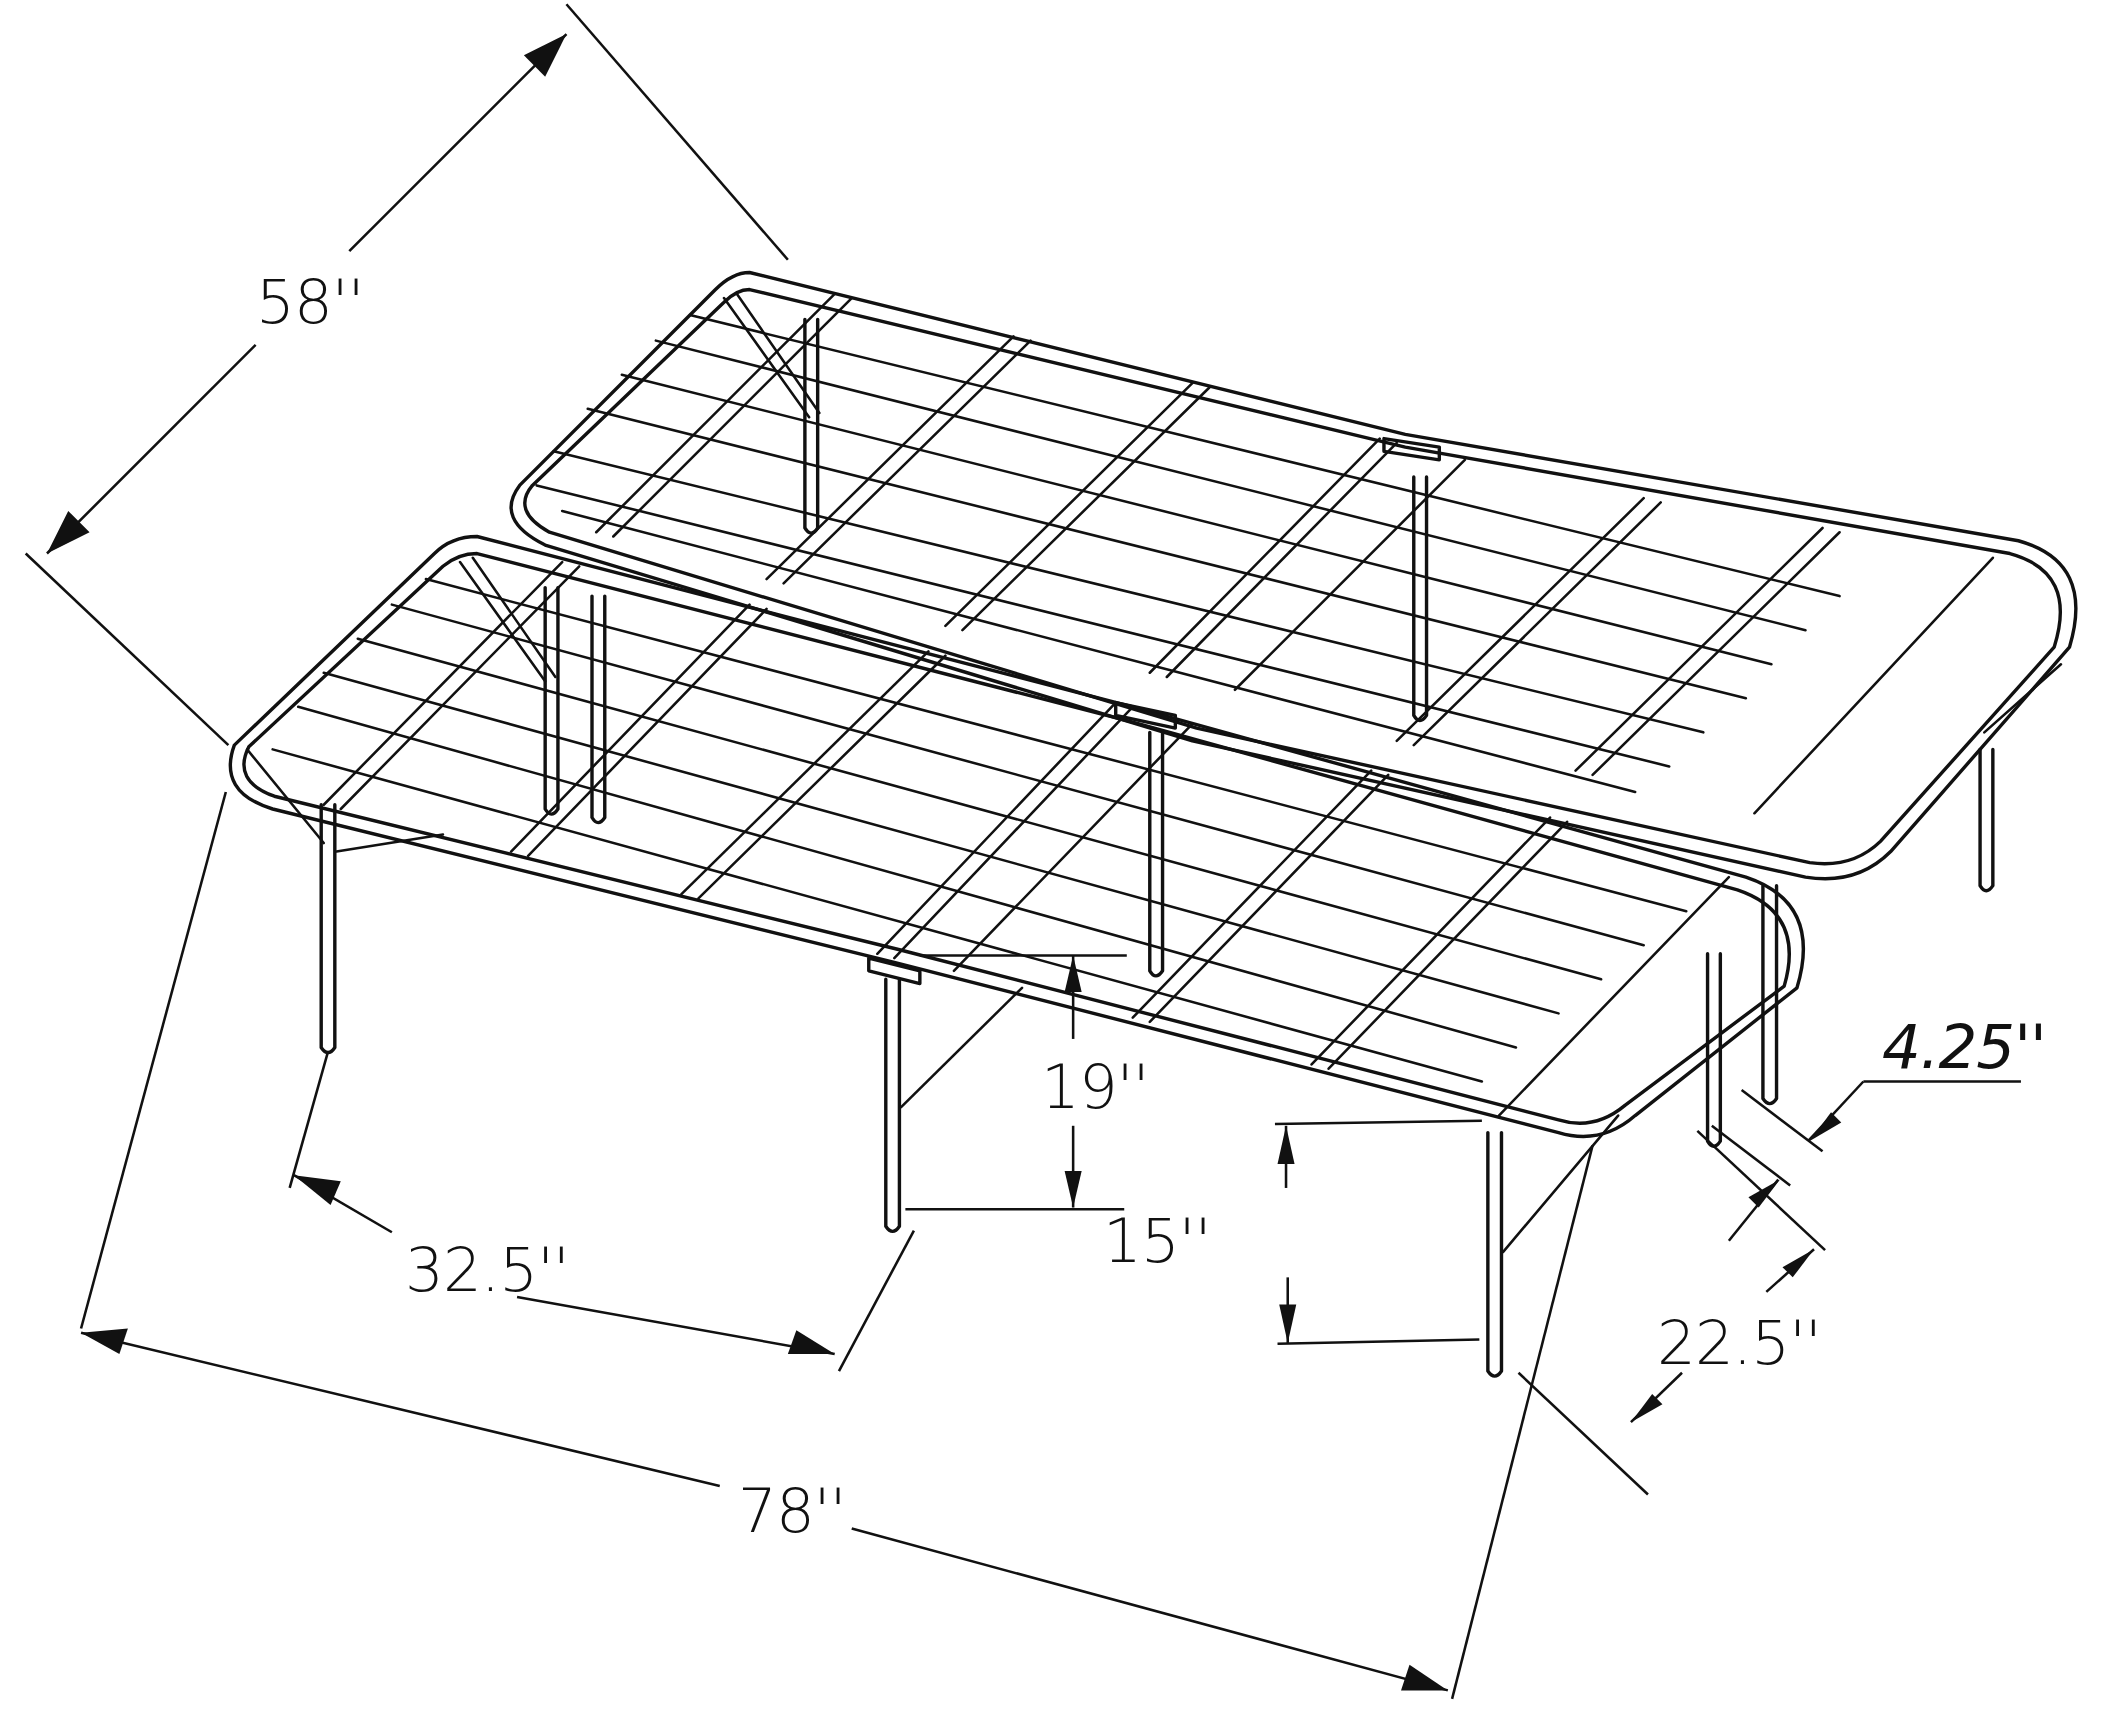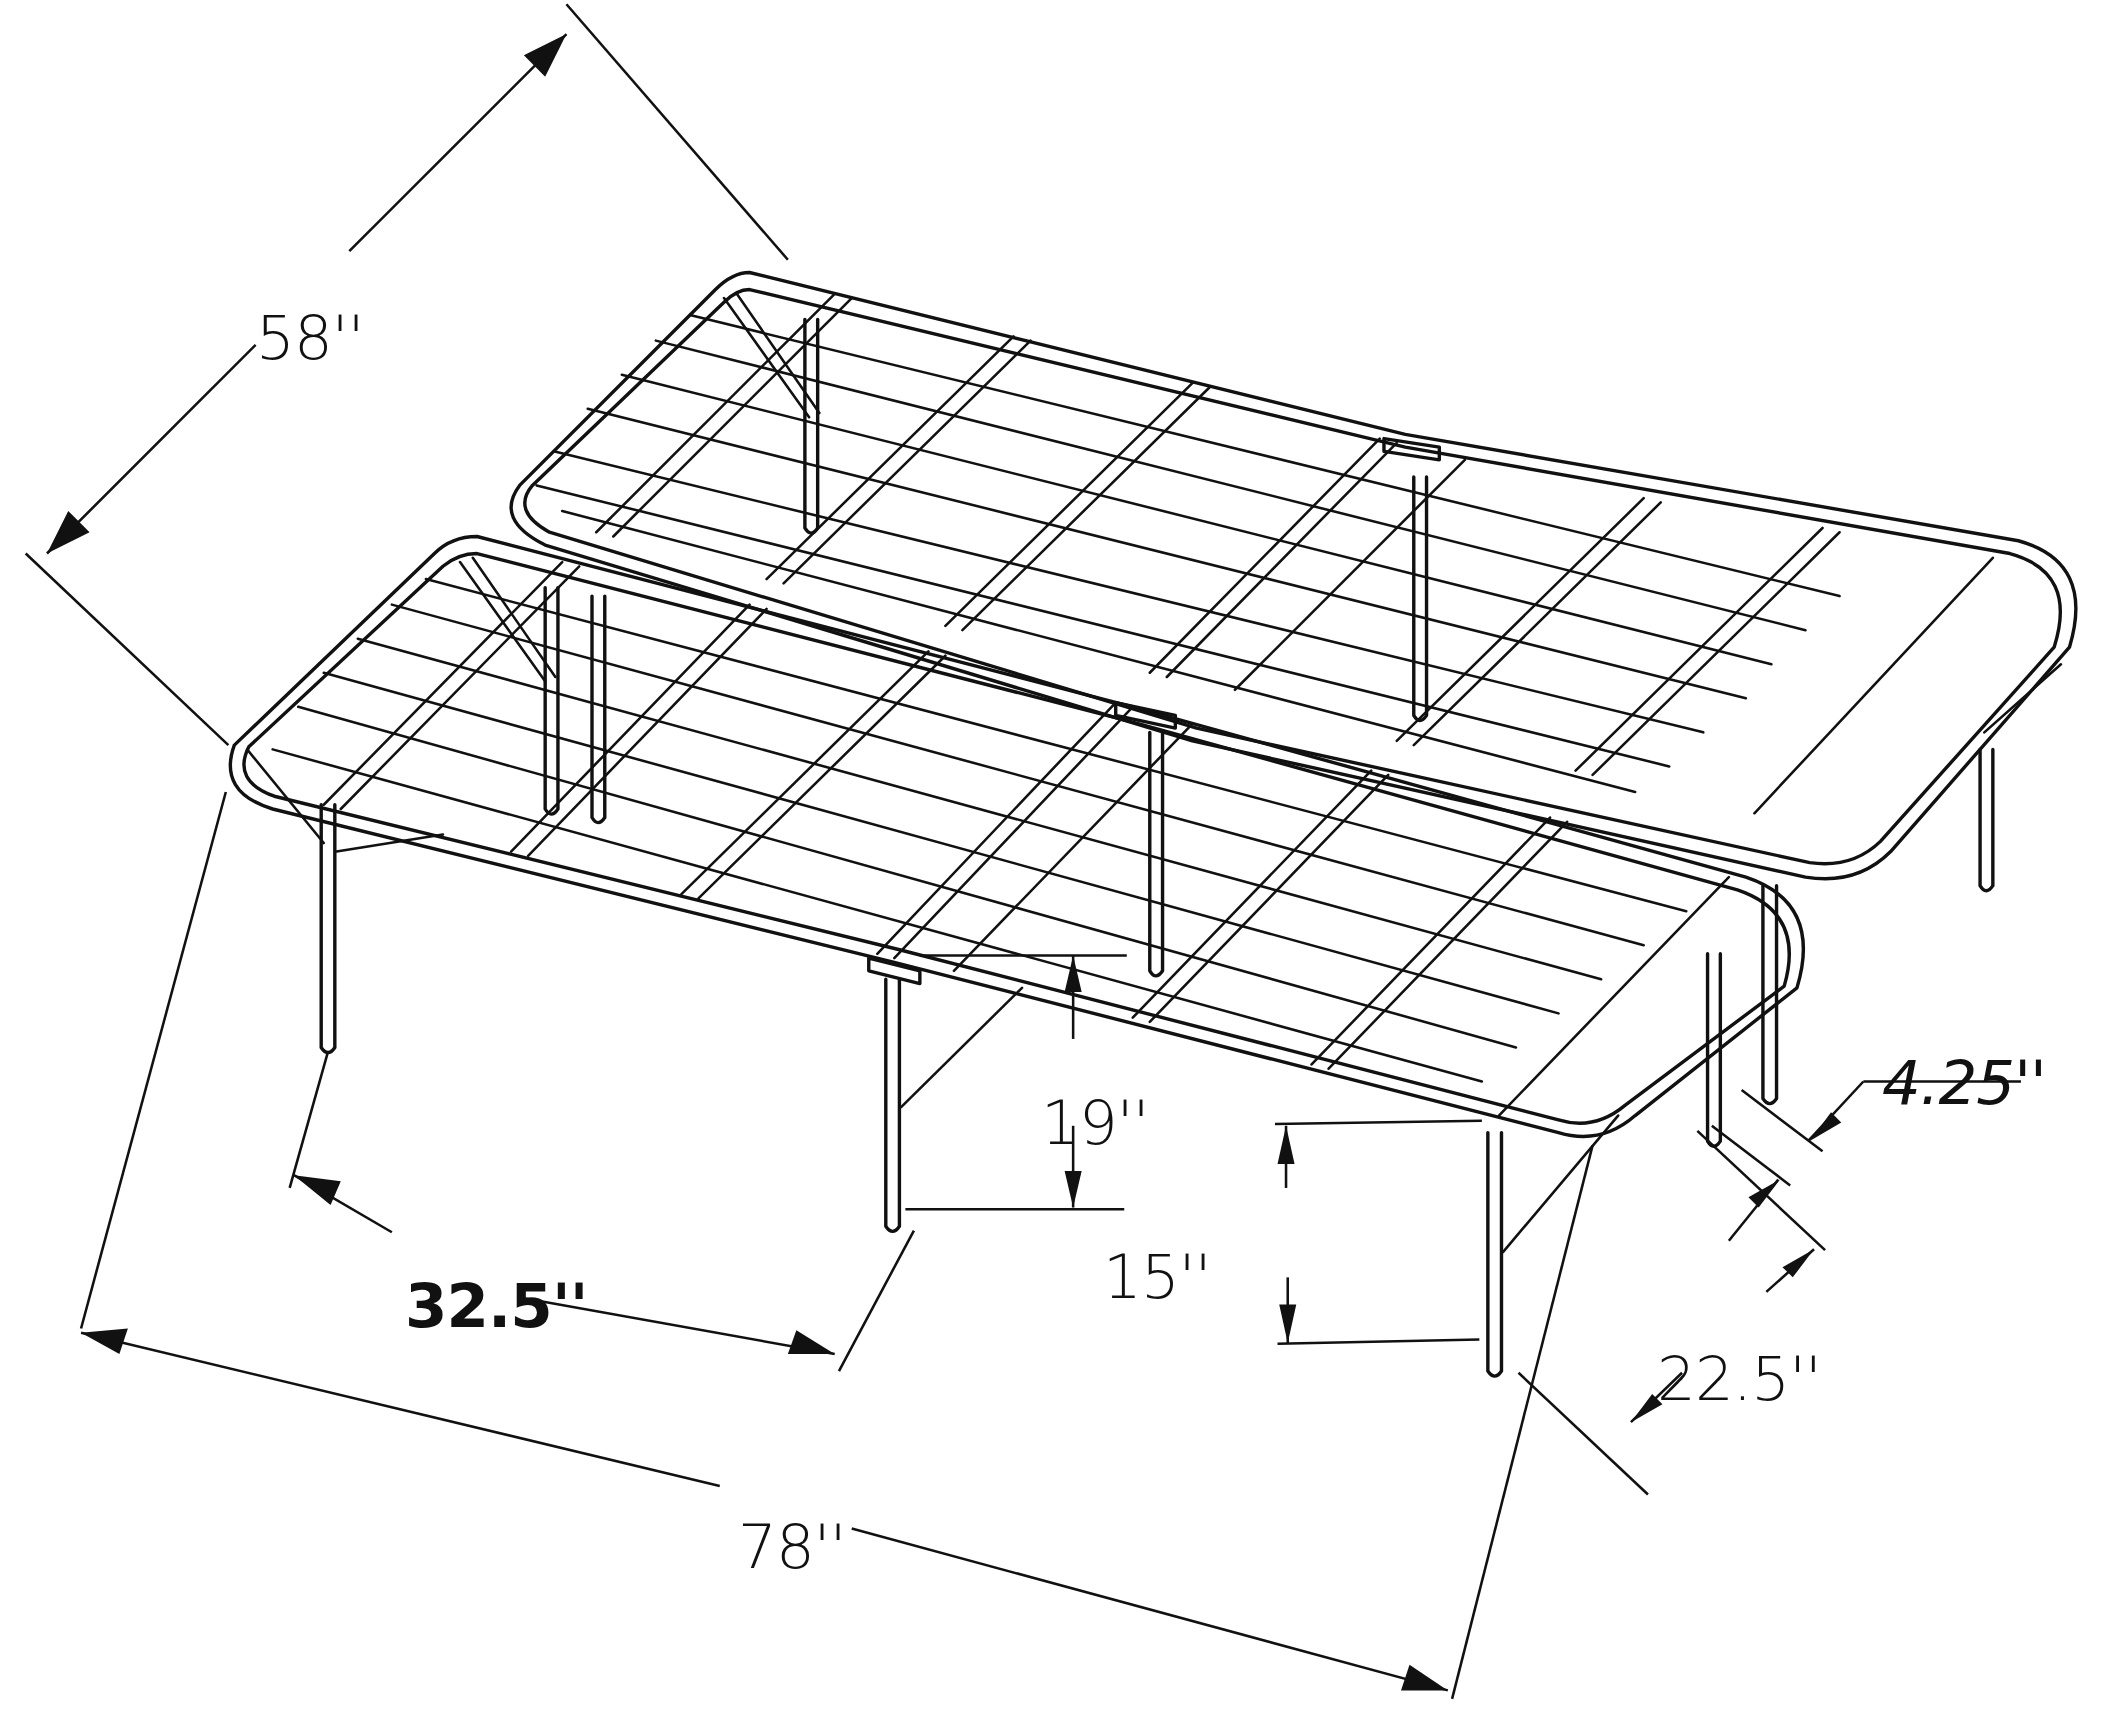--- a/index.html
+++ b/index.html
@@ -12,21 +12,20 @@
   .arrow { fill: #111111; stroke: none; }
   .dim-label {
     position: absolute;
     font-family: "DejaVu Sans", sans-serif;
     font-weight: 300;
     font-size: 61px;
     color: #111111;
     line-height: 1;
     white-space: nowrap;
     letter-spacing: -0.9px;
-    margin-top: 36px;
   }
 </style>
 </head>
 <body>
 
 <div class="stage">
   <svg width="2102" height="1727" viewBox="0 0 2468 2028">
 
     <g>
 
@@ -174,19 +173,19 @@
       <line class="dim" x1="1783" y1="1612" x2="1935" y2="1755"></line>
       <line class="dim" x1="2130" y1="1467" x2="2074" y2="1517"></line>
       <line class="dim" x1="1975" y1="1612" x2="1915" y2="1670"></line>
       <polygon class="arrow" points="2130,1467 2105,1500 2093,1488"></polygon>
       <polygon class="arrow" points="1915,1670 1940,1637 1952,1649"></polygon>
     </g>
   </svg>
 
   <div class="dim-label" style="left:256px; top:271px;">58''</div>
   <div class="dim-label" style="left:738px; top:1480px;">78''</div>
-  <div class="dim-label" style="left:405px; top:1239px;font-weight:bold;">32.5''</div>
+  <div class="dim-label" style="left:405px; top:1239px;">32.5''</div>
   <div class="dim-label" style="left:1041px; top:1056px;">19''</div>
   <div class="dim-label" style="left:1103px; top:1210px;text-align:center;">15''</div>
   <div class="dim-label" style="left:1882px; top:1016px;font-style:italic;">4.25''</div>
   <div class="dim-label" style="left:1657px; top:1312px;">22.5''</div>
 </div>
 
 
 </body></html>

